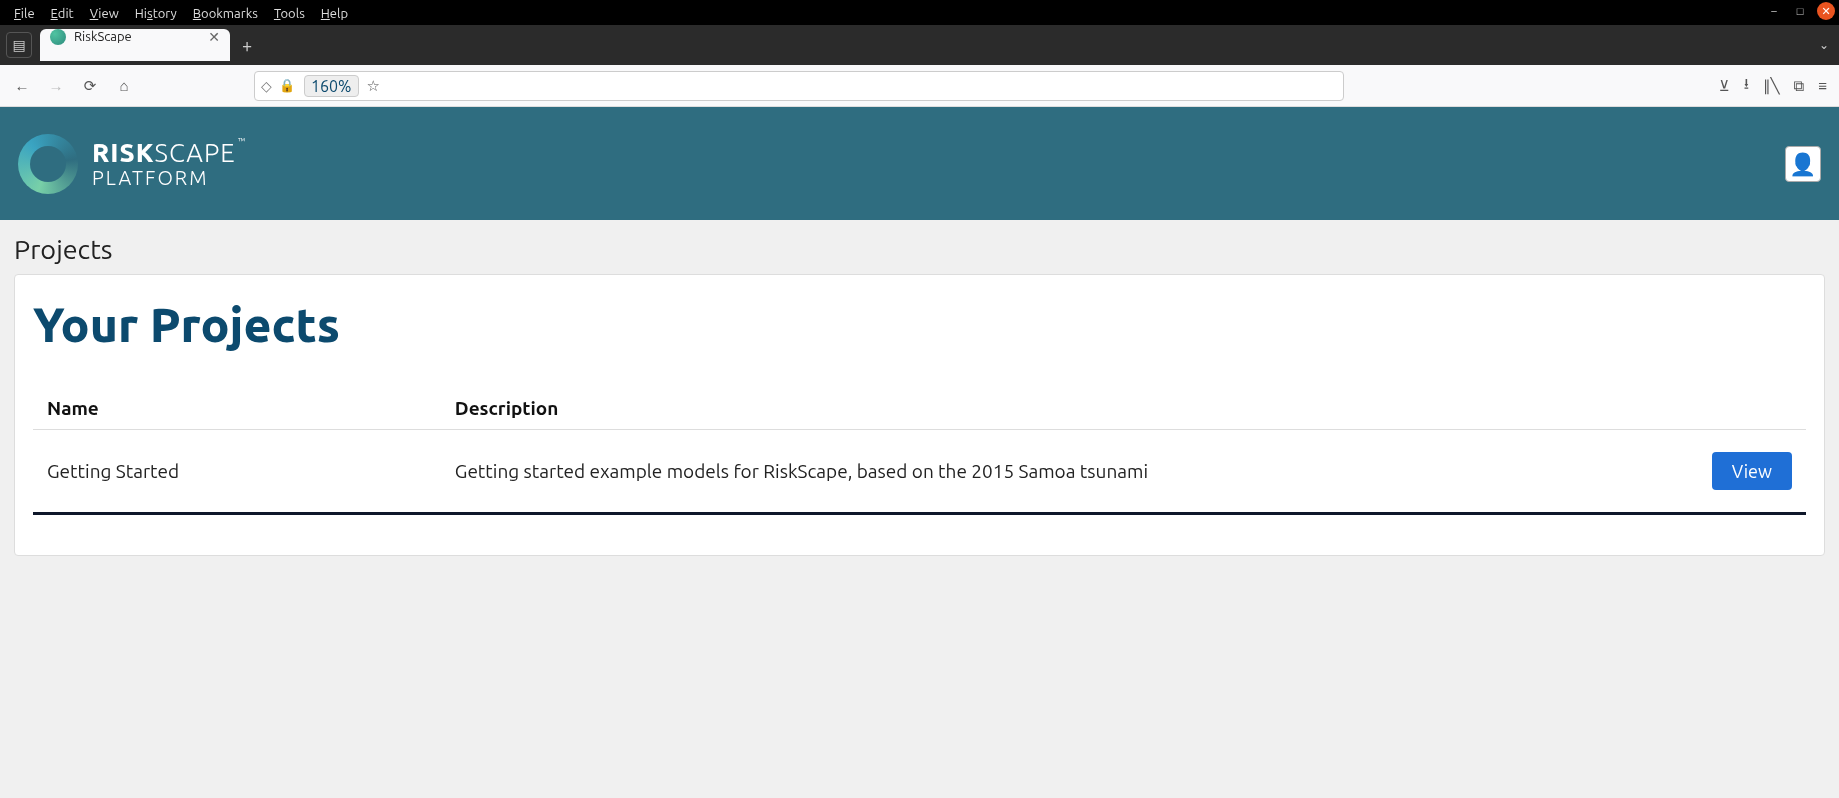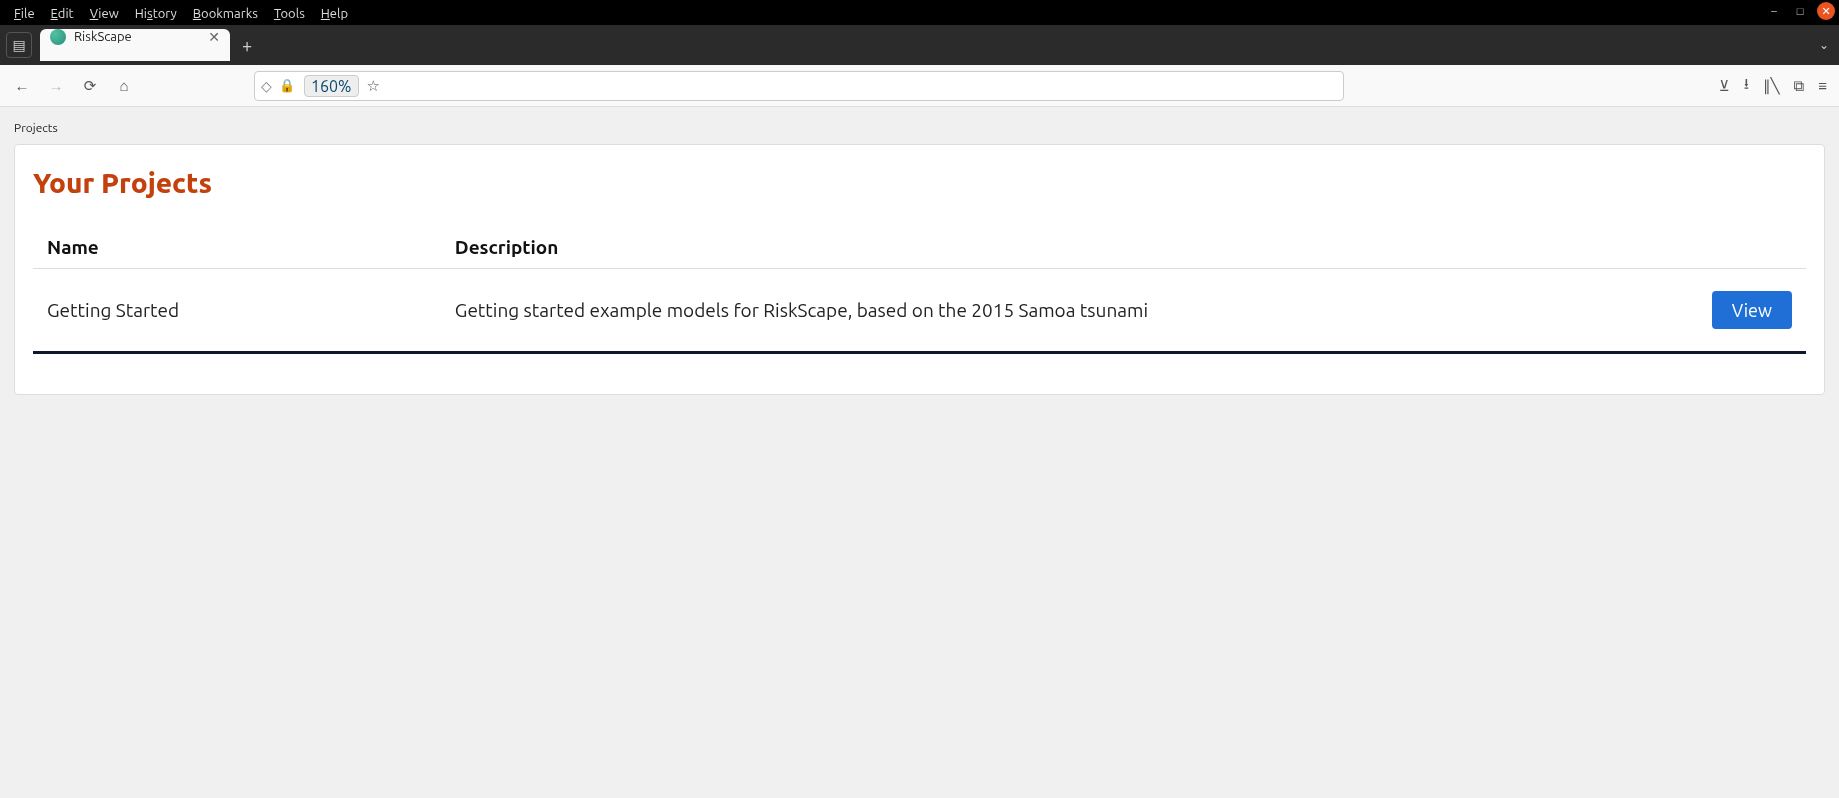--- a/index.html
+++ b/index.html
@@ -41,24 +41,24 @@
   .logo { display:flex; align-items:center; gap:14px; color:#fff; }
   .logo-mark { width:60px; height:60px; border-radius:50%; background: conic-gradient(from 200deg, #78d0a8, #3aa4c2, #2f6d80, #78d0a8); position:relative; }
   .logo-mark::after { content:""; position:absolute; inset:12px; border-radius:50%; background:#2f6d80; }
   .logo-text { line-height:1.05; }
   .logo-text .line1 { font-size:26px; font-weight:300; letter-spacing:1px; }
   .logo-text .line1 b { font-weight:800; }
   .logo-text .line1 .tm { font-size:10px; vertical-align: top; position:relative; top:-2px; left:2px;}
   .logo-text .line2 { font-size:20px; font-weight:300; letter-spacing:2px; }
   .user-btn { margin-left:auto; width:36px; height:36px; background:#fff; border:1px solid #aaa; border-radius:4px; display:flex; align-items:center; justify-content:center; color:#555; font-size:22px; cursor:pointer; }
 
-  .breadcrumb { padding: 14px 14px 10px 14px; font-size:12px; color:#222; }
+  .breadcrumb { padding: 14px 14px 10px 14px; font-size:27px; color:#222; }
 
   .card { margin: 0 14px; background:#fff; border:1px solid #ddd; border-radius:4px; padding: 22px 18px 40px 18px; }
-  .card h1 { font-size:28px; font-weight:800; color:#c2410c; margin-bottom: 28px; }
+  .card h1 { font-size:48px; font-weight:800; color:#0c4a6e; margin-bottom: 36px; }
 
   table.projects { width:100%; border-collapse: collapse; font-size:19px; }
   table.projects th { text-align:left; font-weight:700; padding: 10px 14px; border-bottom:1px solid #ddd; color:#111;}
   table.projects td { padding: 22px 14px; border-bottom:3px solid #0f172a; color:#222; vertical-align: middle;}
   .view-btn { background:#1f6fd6; color:#fff; border:none; padding:9px 20px; font-size:18px; border-radius:4px; cursor:pointer; float:right; }
 </style>
 </head>
 <body>
 
 <div class="menubar">
@@ -103,20 +103,32 @@
   <div class="toolbar-right">
     <span>⊻</span>
     <span>⭳</span>
     <span>∥╲</span>
     <span>⧉</span>
     <span>≡</span>
   </div>
 </div>
 
 <div class="page">
+  <div class="page-header">
+    <div class="logo">
+      <div class="logo-mark"></div>
+      <div class="logo-text">
+        <div class="line1"><b>RISK</b><span>SCAPE</span><span class="tm">™</span></div>
+        <div class="line2">PLATFORM</div>
+      </div>
+    </div>
+    <div class="user-btn">
+      <span>👤</span>
+    </div>
+  </div>
 
   <div class="breadcrumb">
     <span>Projects</span>
   </div>
 
   <div class="card">
     <h1>Your Projects</h1>
     <table class="projects">
       <thead>
         <tr>

